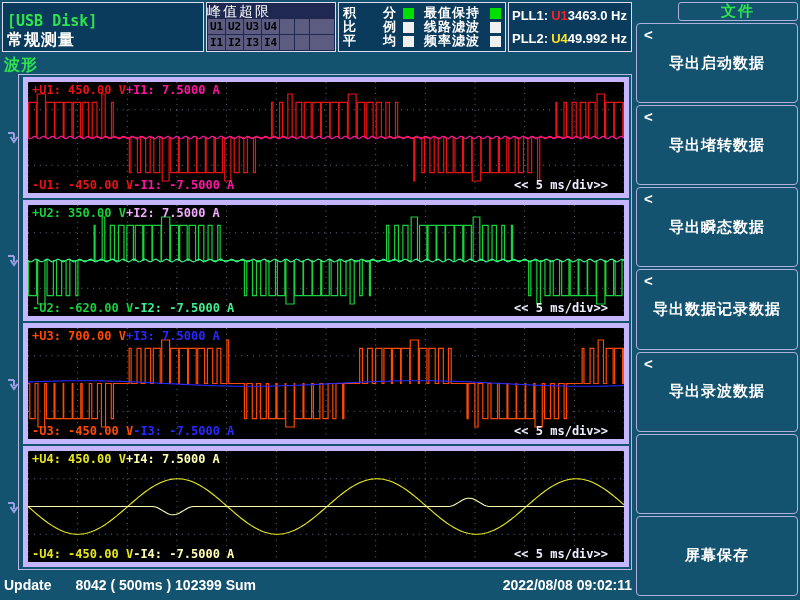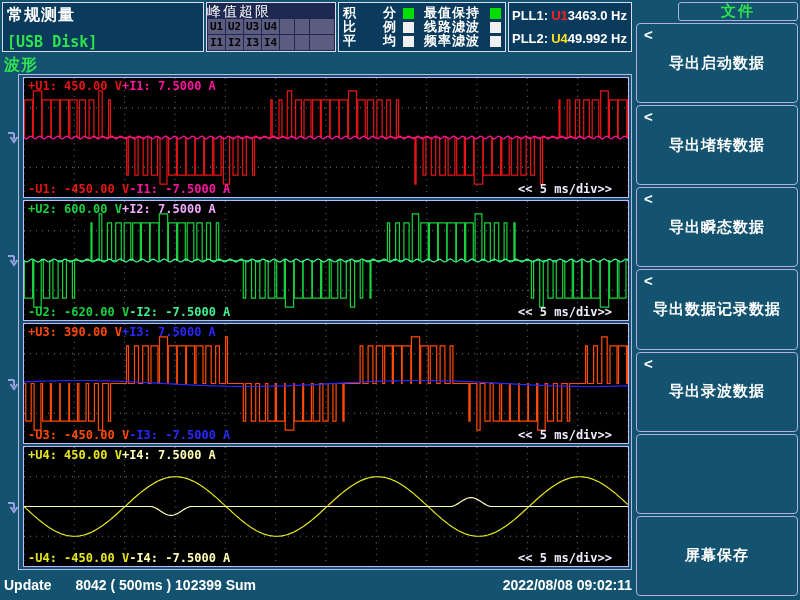--- a/index.html
+++ b/index.html
@@ -39,21 +39,21 @@
   .pll-row { display:flex; align-items:baseline; font-size:13px; font-weight:bold; }
   .pll-src { margin-left:3px; }
   .pll-val { margin-left:auto; margin-right:1px; }
 
   
   #wave-title { position:absolute; left:4px; top:55px; color:#2ee44e;
                 font-size:16px; font-weight:bold; letter-spacing:1px; }
   #wave-container { position:absolute; left:18px; top:74px; width:614px; height:496px;
                     border:1px solid #b8b8e0; padding:2px 2px 2px 4px;
                     display:flex; flex-direction:column; gap:2px; }
-  .panel { position:relative; flex:1; background:#000; border:1px solid #c4b5fd; overflow:hidden;text-decoration:underline; }
+  .panel { position:relative; flex:1; background:#000; border:5px solid #c4b5fd; overflow:hidden;text-decoration:underline; }
   .panel svg { position:absolute; left:0; top:0; width:100%; height:100%; }
   .wlabel { position:absolute; left:4px; font:bold 12px "DejaVu Sans Mono", monospace; white-space:pre; z-index:2; }
   .wlabel.top { top:1px; }
   .wlabel.bot { bottom:1px; }
   .msdiv { position:absolute; right:16px; bottom:1px; color:#eef; z-index:2;
            font:bold 12px "DejaVu Sans Mono", monospace; }
   .ch-marker { position:absolute; left:6px; z-index:3; }
 
   
   #sidebar { position:absolute; left:636px; top:2px; width:162px; height:594px;
@@ -71,22 +71,22 @@
                display:flex; align-items:center; color:#fff;
                font:bold 14px "Liberation Sans", sans-serif; }
   #update-label { margin-left:4px; }
   #update-info  { margin-left:24px; }
   #datetime     { margin-left:auto; margin-right:2px; }
 </style>
 </head>
 <body>
 
 <div class="box" id="box-mode">
+  <div id="usb-status">[USB Disk]</div>
   <div id="mode-title">常规测量</div>
-  <div id="usb-status">[USB Disk]</div>
 </div>
 
 <div class="box" id="box-peak">
   <div id="peak-title">峰值超限</div>
   <div id="peak-grid">
       <div class="peak-cell">U1</div>
       <div class="peak-cell">U2</div>
       <div class="peak-cell">U3</div>
       <div class="peak-cell">U4</div>
       <div class="peak-cell"></div>
@@ -178,21 +178,21 @@
         <line x1="402.7" y1="0" x2="402.7" y2="120" stroke="#9aa4c0" stroke-width="1" stroke-dasharray="1 5" opacity="0.75"></line>
         <line x1="453.0" y1="0" x2="453.0" y2="120" stroke="#9aa4c0" stroke-width="1" stroke-dasharray="1 5" opacity="0.75"></line>
         <line x1="503.3" y1="0" x2="503.3" y2="120" stroke="#9aa4c0" stroke-width="1" stroke-dasharray="1 5" opacity="0.75"></line>
         <line x1="553.7" y1="0" x2="553.7" y2="120" stroke="#9aa4c0" stroke-width="1" stroke-dasharray="1 5" opacity="0.75"></line>
         <line x1="604.0" y1="0" x2="604.0" y2="120" stroke="#9aa4c0" stroke-width="1" stroke-dasharray="1 5" opacity="0.75"></line>
         <line x1="0" y1="30" x2="604" y2="30" stroke="#9aa4c0" stroke-width="1" stroke-dasharray="1 5" opacity="0.75"></line>
         <line x1="0" y1="90" x2="604" y2="90" stroke="#9aa4c0" stroke-width="1" stroke-dasharray="1 5" opacity="0.75"></line>
     <path d="M0 60 L0.4 60 L0.4 98 L8.6 98 L8.6 60 L9.8 60 L9.8 107 L17.2 107 L17.2 60 L19.3 60 L19.3 98 L25.7 98 L25.7 60 L28.9 60 L28.9 98 L34.1 98 L34.1 60 L38.6 60 L38.6 98 L42.4 98 L42.4 60 L48.4 60 L48.4 98 L50.6 98 L50.6 60 L67.0 60 L67.0 22 L68.0 22 L68.0 60 L75.2 60 L75.2 13 L77.8 13 L77.8 60 L83.4 60 L83.4 22 L87.6 22 L87.6 60 L91.7 60 L91.7 22 L97.3 22 L97.3 60 L100.2 60 L100.2 22 L106.8 22 L106.8 60 L108.7 60 L108.7 22 L116.3 22 L116.3 60 L117.4 60 L117.4 22 L125.6 22 L125.6 60 L126.2 60 L126.2 22 L134.8 22 L134.8 60 L135.3 60 L135.3 13 L143.7 13 L143.7 60 L144.4 60 L144.4 22 L152.6 22 L152.6 60 L153.7 60 L153.7 22 L161.3 22 L161.3 60 L163.2 60 L163.2 22 L169.8 22 L169.8 60 L172.8 60 L172.8 22 L178.2 22 L178.2 60 L182.5 60 L182.5 22 L186.5 22 L186.5 60 L192.3 60 L192.3 22 L194.7 22 L194.7 60 L219.3 60 L219.3 98 L221.7 98 L221.7 60 L227.5 60 L227.5 98 L231.5 98 L231.5 60 L235.8 60 L235.8 98 L241.2 98 L241.2 60 L244.2 60 L244.2 98 L250.8 98 L250.8 60 L252.7 60 L252.7 98 L260.3 98 L260.3 60 L261.4 60 L261.4 107 L269.6 107 L269.6 60 L270.3 60 L270.3 98 L278.7 98 L278.7 60 L279.2 60 L279.2 98 L287.8 98 L287.8 60 L288.4 60 L288.4 98 L296.6 98 L296.6 60 L297.7 60 L297.7 98 L305.3 98 L305.3 60 L307.2 60 L307.2 98 L313.8 98 L313.8 60 L316.7 60 L316.7 98 L322.3 98 L322.3 60 L326.4 60 L326.4 107 L330.6 107 L330.6 60 L336.2 60 L336.2 98 L338.8 98 L338.8 60 L346.0 60 L346.0 98 L347.0 98 L347.0 60 L363.4 60 L363.4 22 L365.6 22 L365.6 60 L371.6 60 L371.6 22 L375.4 22 L375.4 60 L379.9 60 L379.9 22 L385.1 22 L385.1 60 L388.3 60 L388.3 13 L394.7 13 L394.7 60 L396.8 60 L396.8 22 L404.2 22 L404.2 60 L405.4 60 L405.4 22 L413.6 22 L413.6 60 L414.3 60 L414.3 22 L422.7 22 L422.7 60 L423.2 60 L423.2 22 L431.8 22 L431.8 60 L432.4 60 L432.4 22 L440.6 22 L440.6 60 L441.7 60 L441.7 22 L449.3 22 L449.3 60 L451.1 60 L451.1 13 L457.9 13 L457.9 60 L460.7 60 L460.7 22 L466.3 22 L466.3 60 L470.3 60 L470.3 22 L474.7 22 L474.7 60 L480.1 60 L480.1 22 L482.9 22 L482.9 60 L489.9 60 L489.9 22 L491.1 22 L491.1 60 L507.4 60 L507.4 98 L509.6 98 L509.6 60 L515.7 60 L515.7 107 L519.3 107 L519.3 60 L523.9 60 L523.9 98 L529.1 98 L529.1 60 L532.3 60 L532.3 98 L538.7 98 L538.7 60 L540.8 60 L540.8 98 L548.2 98 L548.2 60 L549.5 60 L549.5 98 L557.5 98 L557.5 60 L558.3 60 L558.3 98 L566.7 98 L566.7 60 L567.2 60 L567.2 98 L575.8 98 L575.8 60 L576.3 60 L576.3 107 L584.7 107 L584.7 60 L585.6 60 L585.6 98 L593.4 98 L593.4 60 L595.0 60 L595.0 98 L602.0 98 L602.0 60 L604 60" stroke="#17d23c" stroke-width="1.2" fill="none"></path>
     <path d="M0 60 L0 60.0 L2 61.4 L4 61.1 L6 59.6 L8 58.5 L10 59.2 L12 60.8 L14 61.5 L16 60.4 L18 58.9 L20 58.6 L22 60.0 L24 61.4 L26 61.1 L28 59.6 L30 58.5 L32 59.2 L34 60.8 L36 61.5 L38 60.4 L40 58.9 L42 58.6 L44 60.0 L46 61.4 L48 61.1 L50 59.6 L52 58.5 L54 59.2 L56 60.8 L58 61.5 L60 60.4 L62 58.9 L64 58.6 L66 60.0 L68 61.4 L70 61.1 L72 59.6 L74 58.5 L76 59.2 L78 60.8 L80 61.5 L82 60.4 L84 58.9 L86 58.6 L88 60.0 L90 61.4 L92 61.1 L94 59.6 L96 58.5 L98 59.2 L100 60.8 L102 61.5 L104 60.4 L106 58.9 L108 58.6 L110 60.0 L112 61.4 L114 61.1 L116 59.6 L118 58.5 L120 59.2 L122 60.8 L124 61.5 L126 60.4 L128 58.9 L130 58.6 L132 60.0 L134 61.4 L136 61.1 L138 59.6 L140 58.5 L142 59.2 L144 60.8 L146 61.5 L148 60.4 L150 58.9 L152 58.6 L154 60.0 L156 61.4 L158 61.1 L160 59.6 L162 58.5 L164 59.2 L166 60.8 L168 61.5 L170 60.4 L172 58.9 L174 58.6 L176 60.0 L178 61.4 L180 61.1 L182 59.6 L184 58.5 L186 59.2 L188 60.8 L190 61.5 L192 60.4 L194 58.9 L196 58.6 L198 60.0 L200 61.4 L202 61.1 L204 59.6 L206 58.5 L208 59.2 L210 60.8 L212 61.5 L214 60.4 L216 58.9 L218 58.6 L220 60.0 L222 61.4 L224 61.1 L226 59.6 L228 58.5 L230 59.2 L232 60.8 L234 61.5 L236 60.4 L238 58.9 L240 58.6 L242 60.0 L244 61.4 L246 61.1 L248 59.6 L250 58.5 L252 59.2 L254 60.8 L256 61.5 L258 60.4 L260 58.9 L262 58.6 L264 60.0 L266 61.4 L268 61.1 L270 59.6 L272 58.5 L274 59.2 L276 60.8 L278 61.5 L280 60.4 L282 58.9 L284 58.6 L286 60.0 L288 61.4 L290 61.1 L292 59.6 L294 58.5 L296 59.2 L298 60.8 L300 61.5 L302 60.4 L304 58.9 L306 58.6 L308 60.0 L310 61.4 L312 61.1 L314 59.6 L316 58.5 L318 59.2 L320 60.8 L322 61.5 L324 60.4 L326 58.9 L328 58.6 L330 60.0 L332 61.4 L334 61.1 L336 59.6 L338 58.5 L340 59.2 L342 60.8 L344 61.5 L346 60.4 L348 58.9 L350 58.6 L352 60.0 L354 61.4 L356 61.1 L358 59.6 L360 58.5 L362 59.2 L364 60.8 L366 61.5 L368 60.4 L370 58.9 L372 58.6 L374 60.0 L376 61.4 L378 61.1 L380 59.6 L382 58.5 L384 59.2 L386 60.8 L388 61.5 L390 60.4 L392 58.9 L394 58.6 L396 60.0 L398 61.4 L400 61.1 L402 59.6 L404 58.5 L406 59.2 L408 60.8 L410 61.5 L412 60.4 L414 58.9 L416 58.6 L418 60.0 L420 61.4 L422 61.1 L424 59.6 L426 58.5 L428 59.2 L430 60.8 L432 61.5 L434 60.4 L436 58.9 L438 58.6 L440 60.0 L442 61.4 L444 61.1 L446 59.6 L448 58.5 L450 59.2 L452 60.8 L454 61.5 L456 60.4 L458 58.9 L460 58.6 L462 60.0 L464 61.4 L466 61.1 L468 59.6 L470 58.5 L472 59.2 L474 60.8 L476 61.5 L478 60.4 L480 58.9 L482 58.6 L484 60.0 L486 61.4 L488 61.1 L490 59.6 L492 58.5 L494 59.2 L496 60.8 L498 61.5 L500 60.4 L502 58.9 L504 58.6 L506 60.0 L508 61.4 L510 61.1 L512 59.6 L514 58.5 L516 59.2 L518 60.8 L520 61.5 L522 60.4 L524 58.9 L526 58.6 L528 60.0 L530 61.4 L532 61.1 L534 59.6 L536 58.5 L538 59.2 L540 60.8 L542 61.5 L544 60.4 L546 58.9 L548 58.6 L550 60.0 L552 61.4 L554 61.1 L556 59.6 L558 58.5 L560 59.2 L562 60.8 L564 61.5 L566 60.4 L568 58.9 L570 58.6 L572 60.0 L574 61.4 L576 61.1 L578 59.6 L580 58.5 L582 59.2 L584 60.8 L586 61.5 L588 60.4 L590 58.9 L592 58.6 L594 60.0 L596 61.4 L598 61.1 L600 59.6 L602 58.5 L604 59.2" stroke="#40f090" stroke-width="1.2" fill="none"></path>
   </svg>
-      <div class="wlabel top"><span style="color:#17d23c">+U2: 600.00 V</span><span style="color:#f0abfc">+I2: 7.5000 A</span></div>
+      <div class="wlabel top"><span style="color:#17d23c">+U2: 350.00 V</span><span style="color:#f0abfc">+I2: 7.5000 A</span></div>
       <div class="wlabel bot"><span style="color:#17d23c">-U2: -620.00 V</span><span style="color:#40f090">-I2: -7.5000 A</span></div>
       <div class="msdiv">&lt;&lt; 5 ms/div&gt;&gt;</div>
     </div>
     <div class="panel">
       <svg viewBox="0 0 604 120" preserveAspectRatio="none">
     <line x1="0.0" y1="0" x2="0.0" y2="120" stroke="#9aa4c0" stroke-width="1" stroke-dasharray="1 5" opacity="0.75"></line>
         <line x1="50.3" y1="0" x2="50.3" y2="120" stroke="#9aa4c0" stroke-width="1" stroke-dasharray="1 5" opacity="0.75"></line>
         <line x1="100.7" y1="0" x2="100.7" y2="120" stroke="#9aa4c0" stroke-width="1" stroke-dasharray="1 5" opacity="0.75"></line>
         <line x1="151.0" y1="0" x2="151.0" y2="120" stroke="#9aa4c0" stroke-width="1" stroke-dasharray="1 5" opacity="0.75"></line>
         <line x1="201.3" y1="0" x2="201.3" y2="120" stroke="#9aa4c0" stroke-width="1" stroke-dasharray="1 5" opacity="0.75"></line>
@@ -202,21 +202,21 @@
         <line x1="402.7" y1="0" x2="402.7" y2="120" stroke="#9aa4c0" stroke-width="1" stroke-dasharray="1 5" opacity="0.75"></line>
         <line x1="453.0" y1="0" x2="453.0" y2="120" stroke="#9aa4c0" stroke-width="1" stroke-dasharray="1 5" opacity="0.75"></line>
         <line x1="503.3" y1="0" x2="503.3" y2="120" stroke="#9aa4c0" stroke-width="1" stroke-dasharray="1 5" opacity="0.75"></line>
         <line x1="553.7" y1="0" x2="553.7" y2="120" stroke="#9aa4c0" stroke-width="1" stroke-dasharray="1 5" opacity="0.75"></line>
         <line x1="604.0" y1="0" x2="604.0" y2="120" stroke="#9aa4c0" stroke-width="1" stroke-dasharray="1 5" opacity="0.75"></line>
         <line x1="0" y1="30" x2="604" y2="30" stroke="#9aa4c0" stroke-width="1" stroke-dasharray="1 5" opacity="0.75"></line>
         <line x1="0" y1="90" x2="604" y2="90" stroke="#9aa4c0" stroke-width="1" stroke-dasharray="1 5" opacity="0.75"></line>
     <path d="M0 60 L1.8 60 L1.8 98 L7.2 98 L7.2 60 L10.1 60 L10.1 107 L16.9 107 L16.9 60 L18.6 60 L18.6 98 L26.4 98 L26.4 60 L27.3 60 L27.3 98 L35.7 98 L35.7 60 L36.2 60 L36.2 98 L44.8 98 L44.8 60 L45.5 60 L45.5 98 L53.5 98 L53.5 60 L54.9 60 L54.9 98 L62.1 98 L62.1 60 L64.6 60 L64.6 98 L70.4 98 L70.4 60 L74.4 60 L74.4 107 L78.6 107 L78.6 60 L84.4 60 L84.4 98 L86.6 98 L86.6 60 L102.5 60 L102.5 22 L104.5 22 L104.5 60 L110.5 60 L110.5 22 L114.5 22 L114.5 60 L118.7 60 L118.7 22 L124.3 22 L124.3 60 L127.0 60 L127.0 22 L134.0 22 L134.0 60 L135.5 60 L135.5 13 L143.5 13 L143.5 60 L144.3 60 L144.3 22 L152.7 22 L152.7 60 L153.3 60 L153.3 22 L161.7 22 L161.7 60 L162.5 60 L162.5 22 L170.5 22 L170.5 60 L172.0 60 L172.0 22 L179.0 22 L179.0 60 L181.8 60 L181.8 22 L187.2 22 L187.2 60 L191.6 60 L191.6 22 L195.4 22 L195.4 60 L201.6 60 L201.6 13 L203.4 13 L203.4 60 L219.3 60 L219.3 98 L221.7 98 L221.7 60 L227.3 60 L227.3 98 L231.7 98 L231.7 60 L235.5 60 L235.5 98 L241.5 98 L241.5 60 L243.8 60 L243.8 98 L251.2 98 L251.2 60 L252.4 60 L252.4 98 L260.6 98 L260.6 60 L261.2 60 L261.2 107 L269.8 107 L269.8 60 L270.3 60 L270.3 98 L278.7 98 L278.7 60 L279.6 60 L279.6 98 L287.4 98 L287.4 60 L289.2 60 L289.2 98 L295.8 98 L295.8 60 L298.9 60 L298.9 98 L304.1 98 L304.1 60 L308.9 60 L308.9 98 L312.1 98 L312.1 60 L318.9 60 L318.9 98 L320.1 98 L320.1 60 L336.1 60 L336.1 22 L338.9 22 L338.9 60 L344.1 60 L344.1 22 L348.9 22 L348.9 60 L352.3 60 L352.3 22 L358.7 22 L358.7 60 L360.7 60 L360.7 22 L368.3 22 L368.3 60 L369.4 60 L369.4 22 L377.6 22 L377.6 60 L378.2 60 L378.2 22 L386.8 22 L386.8 60 L387.4 60 L387.4 13 L395.6 13 L395.6 60 L396.7 60 L396.7 22 L404.3 22 L404.3 60 L406.3 60 L406.3 22 L412.7 22 L412.7 60 L416.1 60 L416.1 22 L420.9 22 L420.9 60 L426.1 60 L426.1 22 L428.9 22 L428.9 60 L444.9 60 L444.9 98 L446.1 98 L446.1 60 L452.9 60 L452.9 107 L456.1 107 L456.1 60 L460.9 60 L460.9 98 L466.1 98 L466.1 60 L469.2 60 L469.2 98 L475.8 98 L475.8 60 L477.6 60 L477.6 98 L485.4 98 L485.4 60 L486.3 60 L486.3 98 L494.7 98 L494.7 60 L495.2 60 L495.2 98 L503.8 98 L503.8 60 L504.4 60 L504.4 98 L512.6 98 L512.6 60 L513.8 60 L513.8 107 L521.2 107 L521.2 60 L523.5 60 L523.5 98 L529.5 98 L529.5 60 L533.3 60 L533.3 98 L537.7 98 L537.7 60 L543.3 60 L543.3 98 L545.7 98 L545.7 60 L561.6 60 L561.6 22 L563.4 22 L563.4 60 L569.6 60 L569.6 22 L573.4 22 L573.4 60 L577.8 60 L577.8 13 L583.2 13 L583.2 60 L586.0 60 L586.0 22 L593.0 22 L593.0 60 L594.5 60 L594.5 22 L602.5 22 L602.5 60 L603.3 60 L603.3 22 L604.0 22 L604.0 60 L604 60" stroke="#ff4a00" stroke-width="1.2" fill="none"></path>
     <path d="M0 60 L0 58.4 L2 58.3 L4 58.2 L6 58.1 L8 58.1 L10 58.0 L12 57.9 L14 57.8 L16 57.7 L18 57.7 L20 57.6 L22 57.5 L24 57.5 L26 57.4 L28 57.4 L30 57.3 L32 57.3 L34 57.2 L36 57.2 L38 57.1 L40 57.1 L42 57.1 L44 57.1 L46 57.0 L48 57.0 L50 57.0 L52 57.0 L54 57.0 L56 57.0 L58 57.0 L60 57.0 L62 57.0 L64 57.0 L66 57.1 L68 57.1 L70 57.1 L72 57.1 L74 57.2 L76 57.2 L78 57.3 L80 57.3 L82 57.4 L84 57.4 L86 57.5 L88 57.5 L90 57.6 L92 57.7 L94 57.7 L96 57.8 L98 57.9 L100 58.0 L102 58.1 L104 58.1 L106 58.2 L108 58.3 L110 58.4 L112 58.5 L114 58.6 L116 58.7 L118 58.8 L120 58.9 L122 59.0 L124 59.1 L126 59.2 L128 59.3 L130 59.4 L132 59.6 L134 59.7 L136 59.8 L138 59.9 L140 60.0 L142 60.1 L144 60.2 L146 60.3 L148 60.4 L150 60.6 L152 60.7 L154 60.8 L156 60.9 L158 61.0 L160 61.1 L162 61.2 L164 61.3 L166 61.4 L168 61.5 L170 61.6 L172 61.7 L174 61.8 L176 61.9 L178 61.9 L180 62.0 L182 62.1 L184 62.2 L186 62.3 L188 62.3 L190 62.4 L192 62.5 L194 62.5 L196 62.6 L198 62.6 L200 62.7 L202 62.7 L204 62.8 L206 62.8 L208 62.9 L210 62.9 L212 62.9 L214 62.9 L216 63.0 L218 63.0 L220 63.0 L222 63.0 L224 63.0 L226 63.0 L228 63.0 L230 63.0 L232 63.0 L234 63.0 L236 62.9 L238 62.9 L240 62.9 L242 62.9 L244 62.8 L246 62.8 L248 62.7 L250 62.7 L252 62.6 L254 62.6 L256 62.5 L258 62.5 L260 62.4 L262 62.3 L264 62.3 L266 62.2 L268 62.1 L270 62.0 L272 61.9 L274 61.9 L276 61.8 L278 61.7 L280 61.6 L282 61.5 L284 61.4 L286 61.3 L288 61.2 L290 61.1 L292 61.0 L294 60.9 L296 60.8 L298 60.7 L300 60.6 L302 60.4 L304 60.3 L306 60.2 L308 60.1 L310 60.0 L312 59.9 L314 59.8 L316 59.7 L318 59.6 L320 59.4 L322 59.3 L324 59.2 L326 59.1 L328 59.0 L330 58.9 L332 58.8 L334 58.7 L336 58.6 L338 58.5 L340 58.4 L342 58.3 L344 58.2 L346 58.1 L348 58.1 L350 58.0 L352 57.9 L354 57.8 L356 57.7 L358 57.7 L360 57.6 L362 57.5 L364 57.5 L366 57.4 L368 57.4 L370 57.3 L372 57.3 L374 57.2 L376 57.2 L378 57.1 L380 57.1 L382 57.1 L384 57.1 L386 57.0 L388 57.0 L390 57.0 L392 57.0 L394 57.0 L396 57.0 L398 57.0 L400 57.0 L402 57.0 L404 57.0 L406 57.1 L408 57.1 L410 57.1 L412 57.1 L414 57.2 L416 57.2 L418 57.3 L420 57.3 L422 57.4 L424 57.4 L426 57.5 L428 57.5 L430 57.6 L432 57.7 L434 57.7 L436 57.8 L438 57.9 L440 58.0 L442 58.1 L444 58.1 L446 58.2 L448 58.3 L450 58.4 L452 58.5 L454 58.6 L456 58.7 L458 58.8 L460 58.9 L462 59.0 L464 59.1 L466 59.2 L468 59.3 L470 59.4 L472 59.6 L474 59.7 L476 59.8 L478 59.9 L480 60.0 L482 60.1 L484 60.2 L486 60.3 L488 60.4 L490 60.6 L492 60.7 L494 60.8 L496 60.9 L498 61.0 L500 61.1 L502 61.2 L504 61.3 L506 61.4 L508 61.5 L510 61.6 L512 61.7 L514 61.8 L516 61.9 L518 61.9 L520 62.0 L522 62.1 L524 62.2 L526 62.3 L528 62.3 L530 62.4 L532 62.5 L534 62.5 L536 62.6 L538 62.6 L540 62.7 L542 62.7 L544 62.8 L546 62.8 L548 62.9 L550 62.9 L552 62.9 L554 62.9 L556 63.0 L558 63.0 L560 63.0 L562 63.0 L564 63.0 L566 63.0 L568 63.0 L570 63.0 L572 63.0 L574 63.0 L576 62.9 L578 62.9 L580 62.9 L582 62.9 L584 62.8 L586 62.8 L588 62.7 L590 62.7 L592 62.6 L594 62.6 L596 62.5 L598 62.5 L600 62.4 L602 62.3 L604 62.3" stroke="#2828ff" stroke-width="1.2" fill="none"></path>
   </svg>
-      <div class="wlabel top"><span style="color:#ff4a00">+U3: 390.00 V</span><span style="color:#2828ff">+I3: 7.5000 A</span></div>
+      <div class="wlabel top"><span style="color:#ff4a00">+U3: 700.00 V</span><span style="color:#2828ff">+I3: 7.5000 A</span></div>
       <div class="wlabel bot"><span style="color:#ff4a00">-U3: -450.00 V</span><span style="color:#2828ff">-I3: -7.5000 A</span></div>
       <div class="msdiv">&lt;&lt; 5 ms/div&gt;&gt;</div>
     </div>
     <div class="panel">
       <svg viewBox="0 0 604 120" preserveAspectRatio="none">
     <line x1="0.0" y1="0" x2="0.0" y2="120" stroke="#9aa4c0" stroke-width="1" stroke-dasharray="1 5" opacity="0.75"></line>
         <line x1="50.3" y1="0" x2="50.3" y2="120" stroke="#9aa4c0" stroke-width="1" stroke-dasharray="1 5" opacity="0.75"></line>
         <line x1="100.7" y1="0" x2="100.7" y2="120" stroke="#9aa4c0" stroke-width="1" stroke-dasharray="1 5" opacity="0.75"></line>
         <line x1="151.0" y1="0" x2="151.0" y2="120" stroke="#9aa4c0" stroke-width="1" stroke-dasharray="1 5" opacity="0.75"></line>
         <line x1="201.3" y1="0" x2="201.3" y2="120" stroke="#9aa4c0" stroke-width="1" stroke-dasharray="1 5" opacity="0.75"></line>

